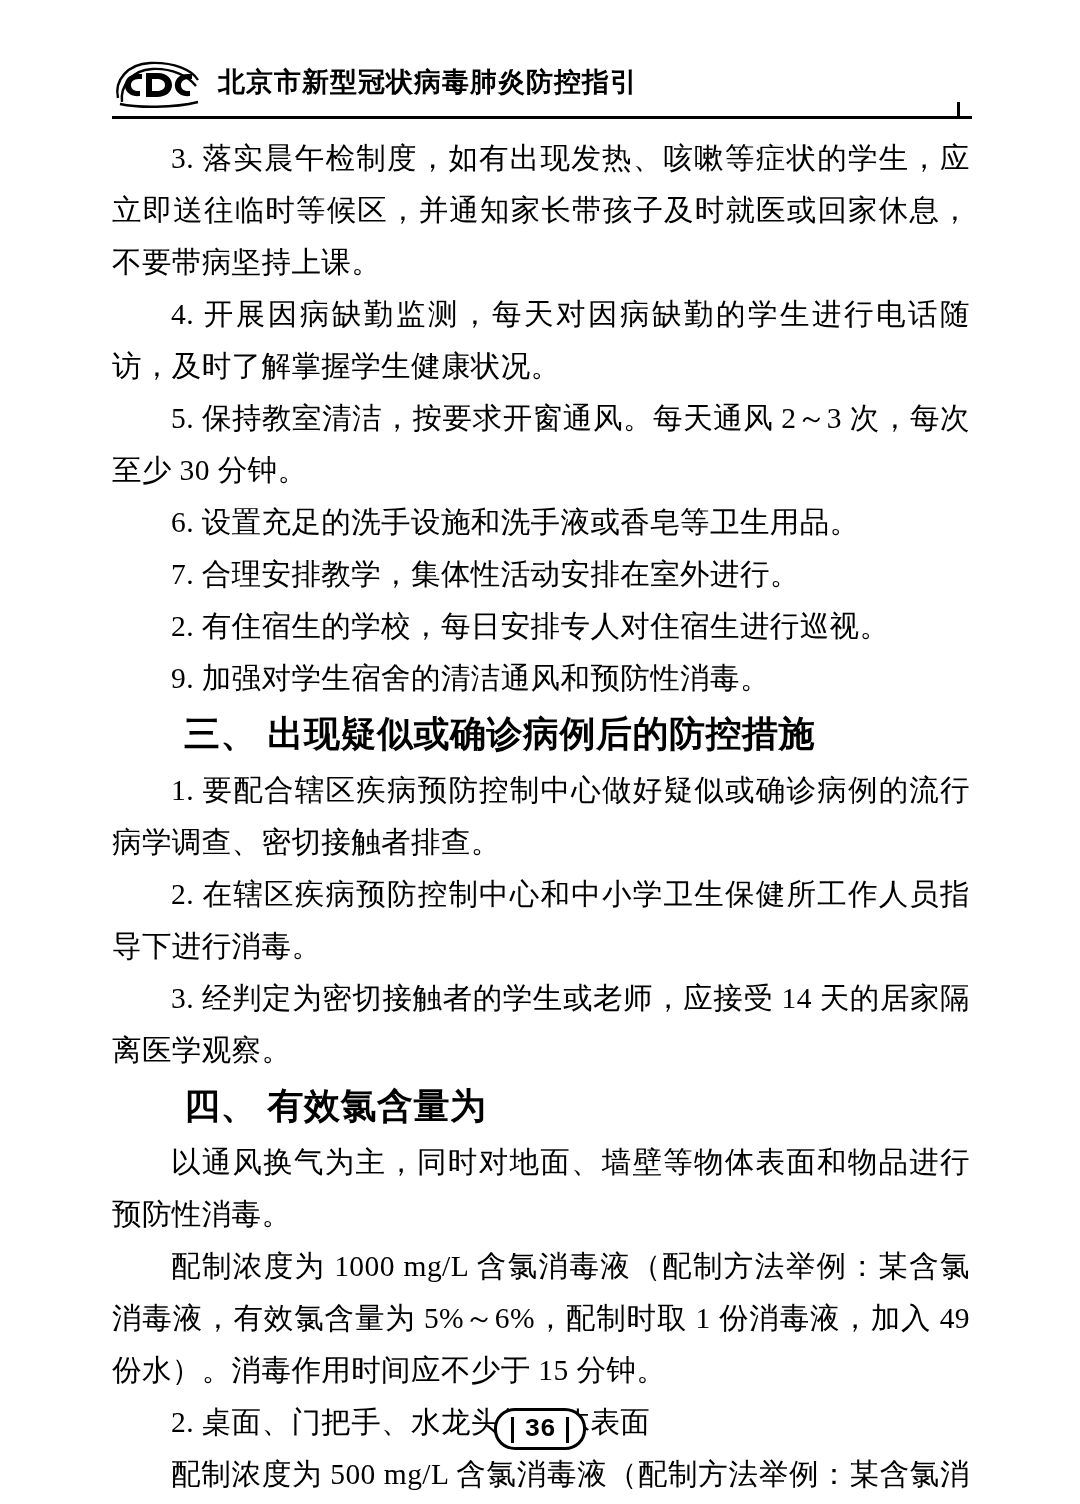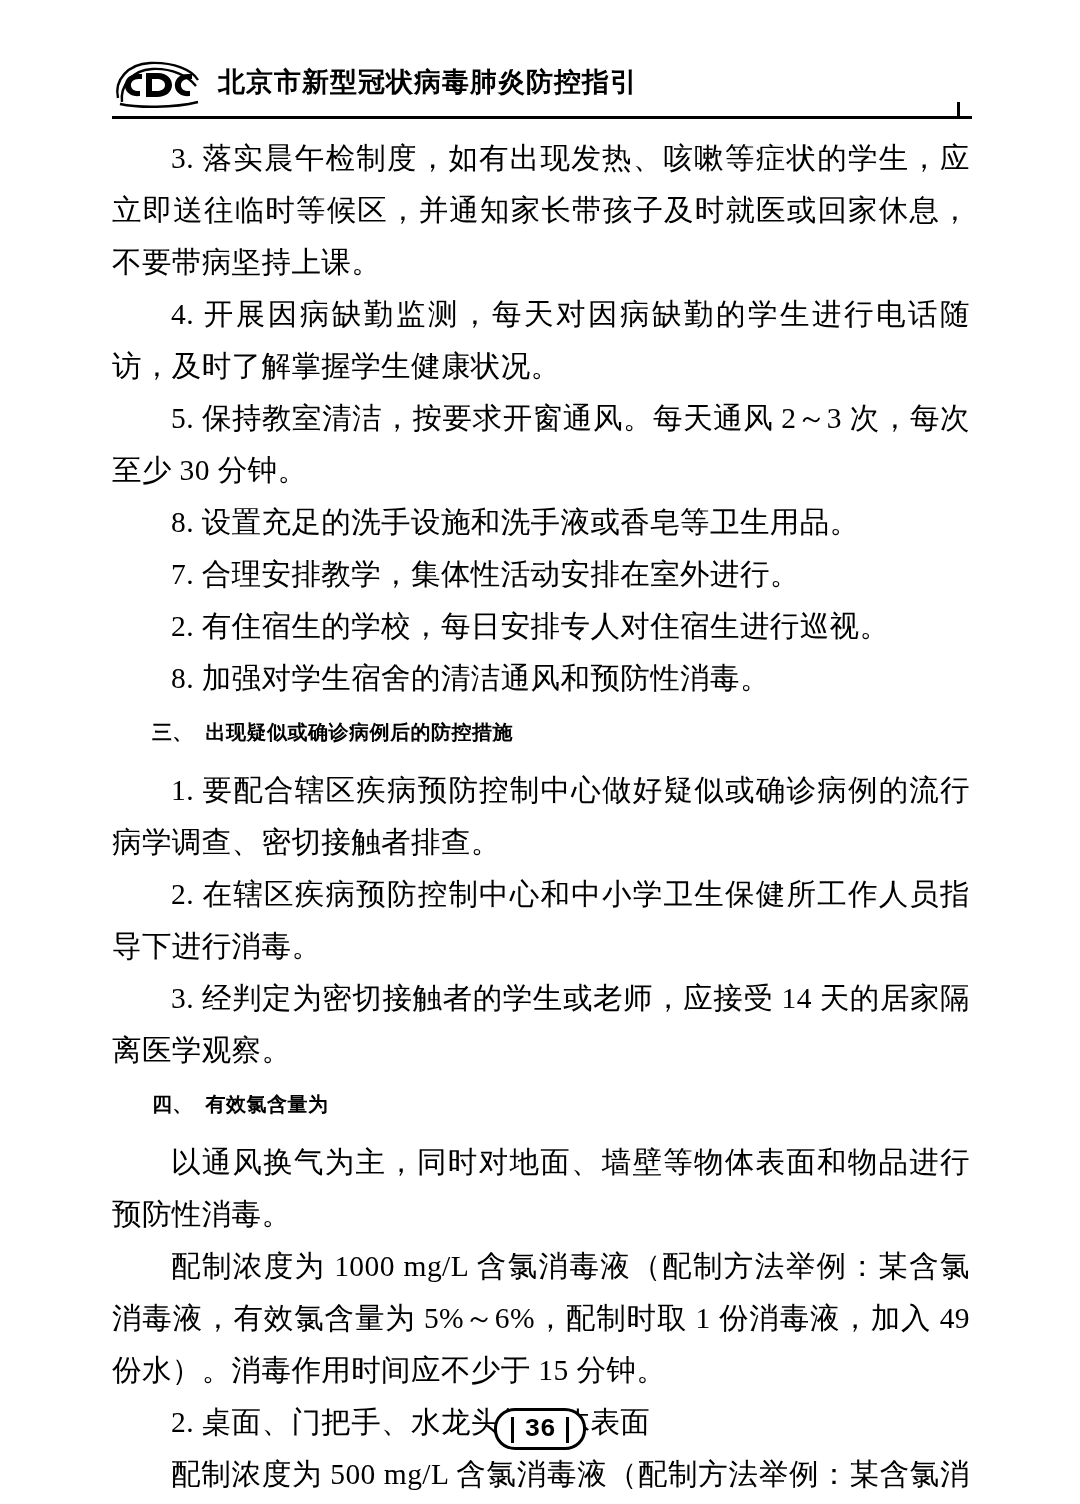--- a/index.html
+++ b/index.html
@@ -77,23 +77,23 @@
     margin: 0;
     font-size: 29.5px;
     line-height: 52px;
     text-align: justify;
     text-justify: inter-ideograph;
     text-indent: 2em;
     letter-spacing: 0.4px;
   }
   p.head {
     margin: 0;
-    font-family: Liberation Mono, monospace;
+    font-family: Liberation Sans, sans-serif;
     font-weight: bold;
-    font-size: 20px;
+    font-size: 36px;
     line-height: 60px;
     text-indent: 2em;
     letter-spacing: 0.5px;
   }
   .sp-before { margin-top: 6px; }
   .sp-after  { margin-bottom: 6px; }
 
   
   .footer {
     position: absolute;
@@ -159,24 +159,24 @@
     </span>
     <div class="header-title">北京市新型冠状病毒肺炎防控指引</div>
     <div class="header-rule"></div>
     <div class="header-rule-tick"></div>
   </div>
 
   <div class="content">
     <p class="para">3. 落实晨午检制度，如有出现发热、咳嗽等症状的学生，应立即送往临时等候区，并通知家长带孩子及时就医或回家休息，不要带病坚持上课。</p>
     <p class="para">4. 开展因病缺勤监测，每天对因病缺勤的学生进行电话随访，及时了解掌握学生健康状况。</p>
     <p class="para">5. 保持教室清洁，按要求开窗通风。每天通风 2～3 次，每次至少 30 分钟。</p>
-    <p class="para">8. 设置充足的洗手设施和洗手液或香皂等卫生用品。</p>
+    <p class="para">6. 设置充足的洗手设施和洗手液或香皂等卫生用品。</p>
     <p class="para">7. 合理安排教学，集体性活动安排在室外进行。</p>
     <p class="para">2. 有住宿生的学校，每日安排专人对住宿生进行巡视。</p>
-    <p class="para">8. 加强对学生宿舍的清洁通风和预防性消毒。</p>
+    <p class="para">9. 加强对学生宿舍的清洁通风和预防性消毒。</p>
 
     <p class="head sp-before sp-after">三、  出现疑似或确诊病例后的防控措施</p>
 
     <p class="para">1. 要配合辖区疾病预防控制中心做好疑似或确诊病例的流行病学调查、密切接触者排查。</p>
     <p class="para">2. 在辖区疾病预防控制中心和中小学卫生保健所工作人员指导下进行消毒。</p>
     <p class="para">3. 经判定为密切接触者的学生或老师，应接受 14 天的居家隔离医学观察。</p>
 
     <p class="head sp-before sp-after">四、  有效氯含量为</p>
 
     <p class="para">以通风换气为主，同时对地面、墙壁等物体表面和物品进行预防性消毒。</p>

